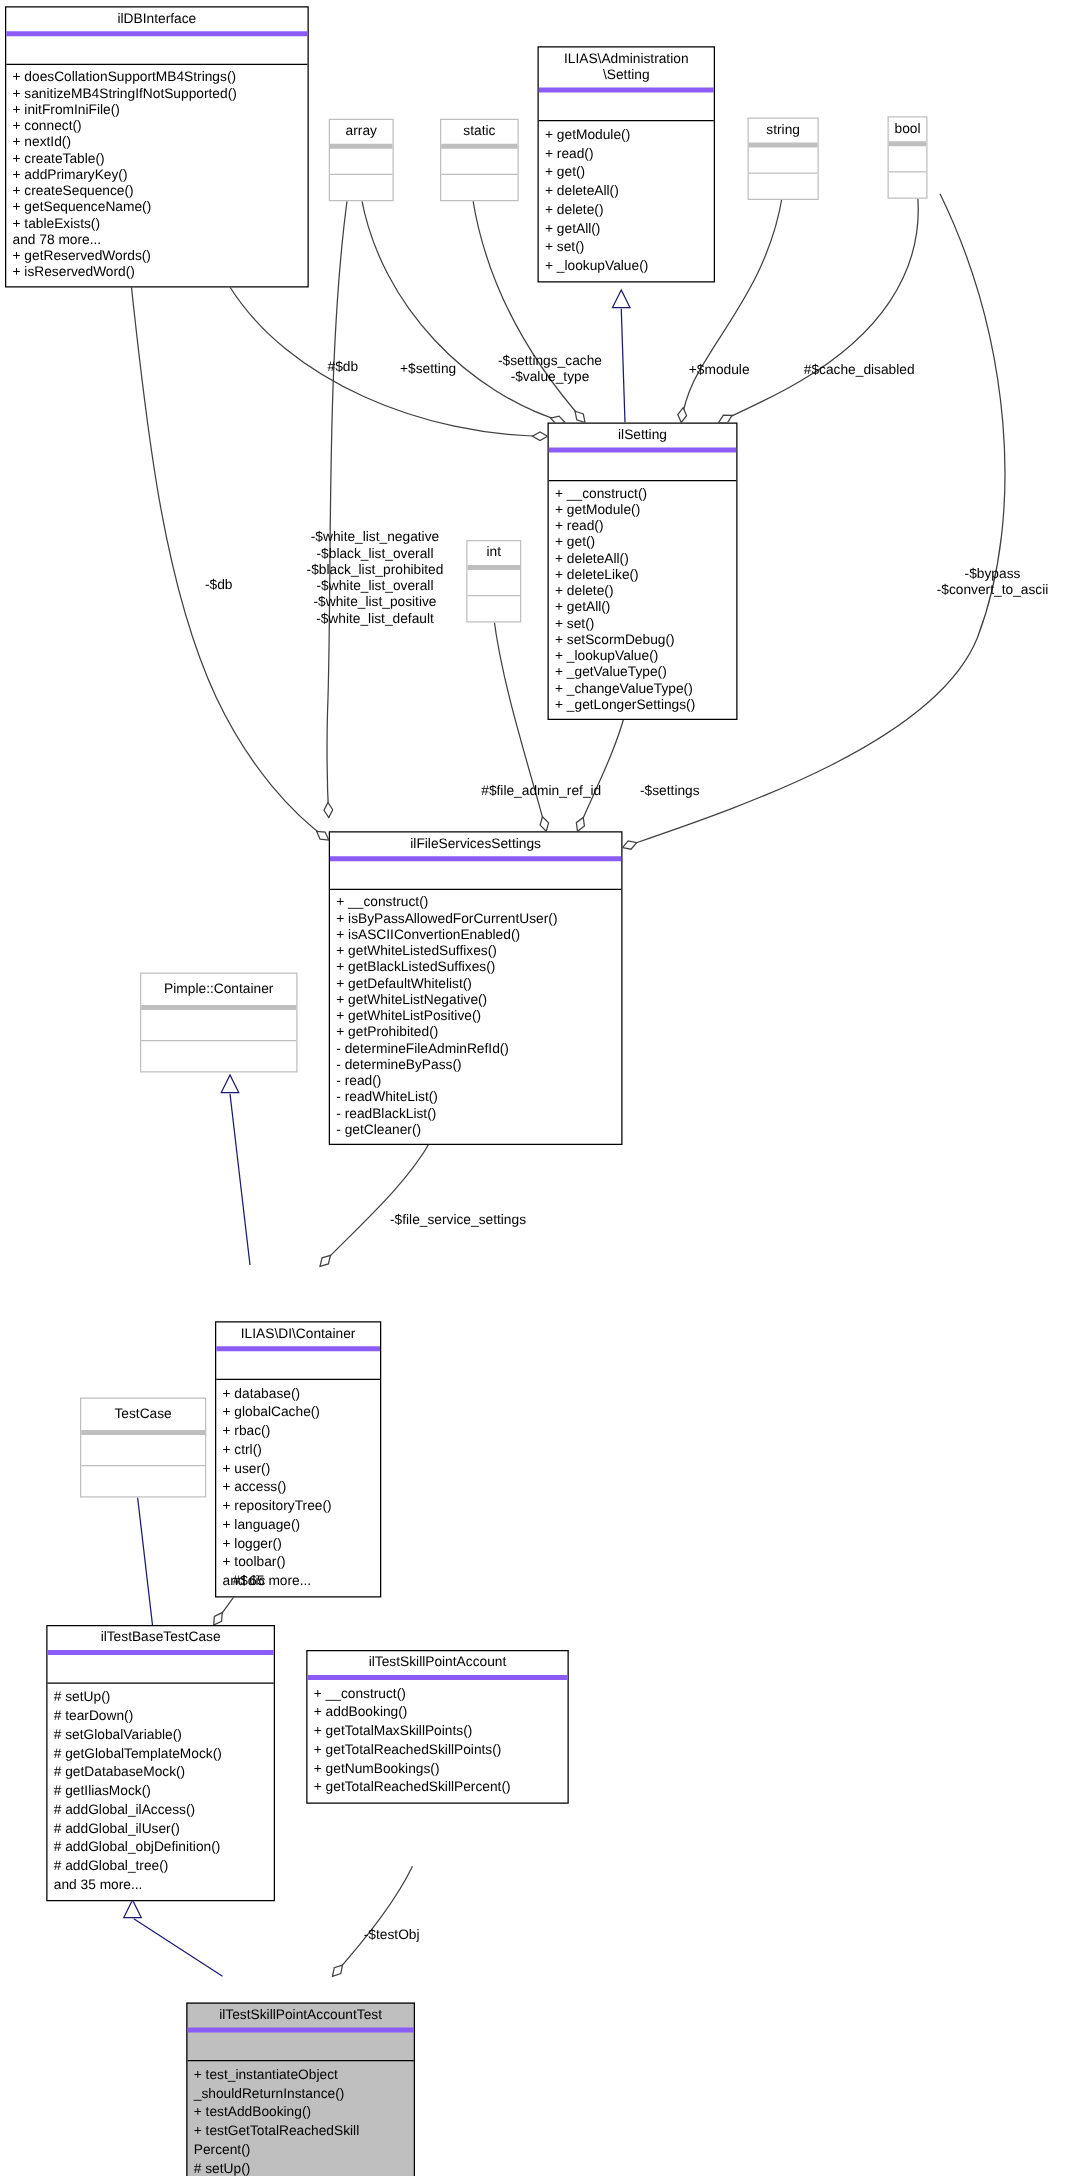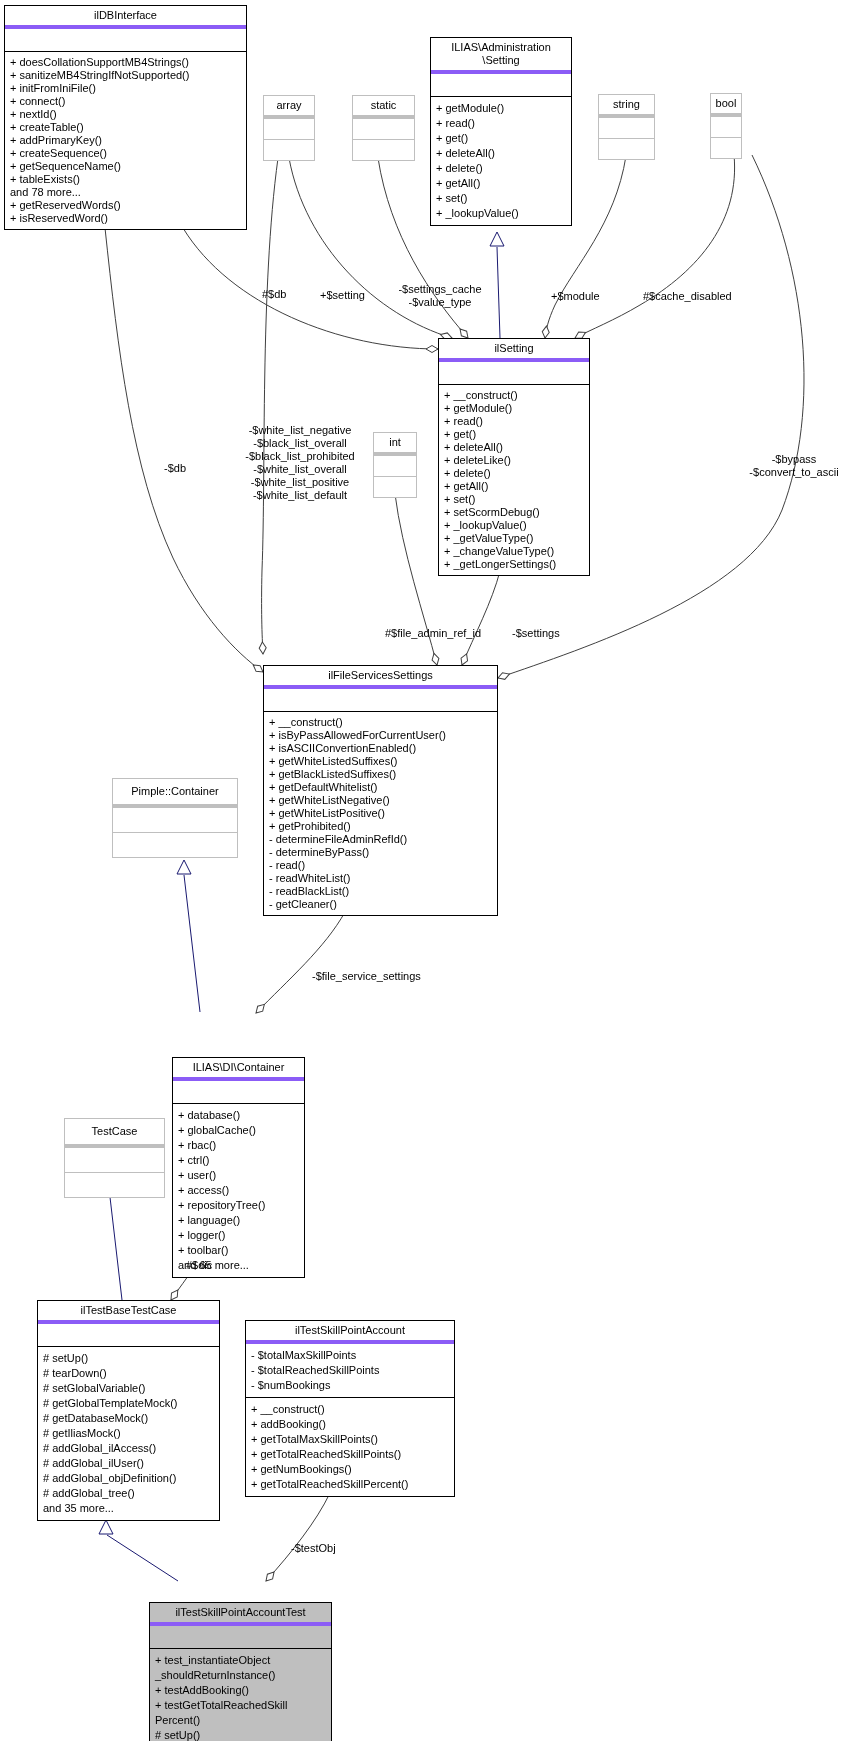--- a/index.html
+++ b/index.html
@@ -233,25 +233,20 @@
         <div class="member-line"># addGlobal_ilUser()</div>
         <div class="member-line"># addGlobal_objDefinition()</div>
         <div class="member-line"># addGlobal_tree()</div>
         <div class="member-line">and 35 more...</div>
       </div>
   </div>
 
   <div class="uml-node wide-lines" style="left:245px;top:1320px;width:210px;">
     <div class="uml-title">ilTestSkillPointAccount</div>
     <div class="uml-sec">
-        <div class="member-line">- $totalMaxSkillPoints</div>
-        <div class="member-line">- $totalReachedSkillPoints</div>
-        <div class="member-line">- $numBookings</div>
-      </div>
-    <div class="uml-sec">
         <div class="member-line">+ __construct()</div>
         <div class="member-line">+ addBooking()</div>
         <div class="member-line">+ getTotalMaxSkillPoints()</div>
         <div class="member-line">+ getTotalReachedSkillPoints()</div>
         <div class="member-line">+ getNumBookings()</div>
         <div class="member-line">+ getTotalReachedSkillPercent()</div>
       </div>
   </div>
 
   <div class="uml-node wide-lines highlight" style="left:149px;top:1581px;width:183px;margin-top:21px;">

